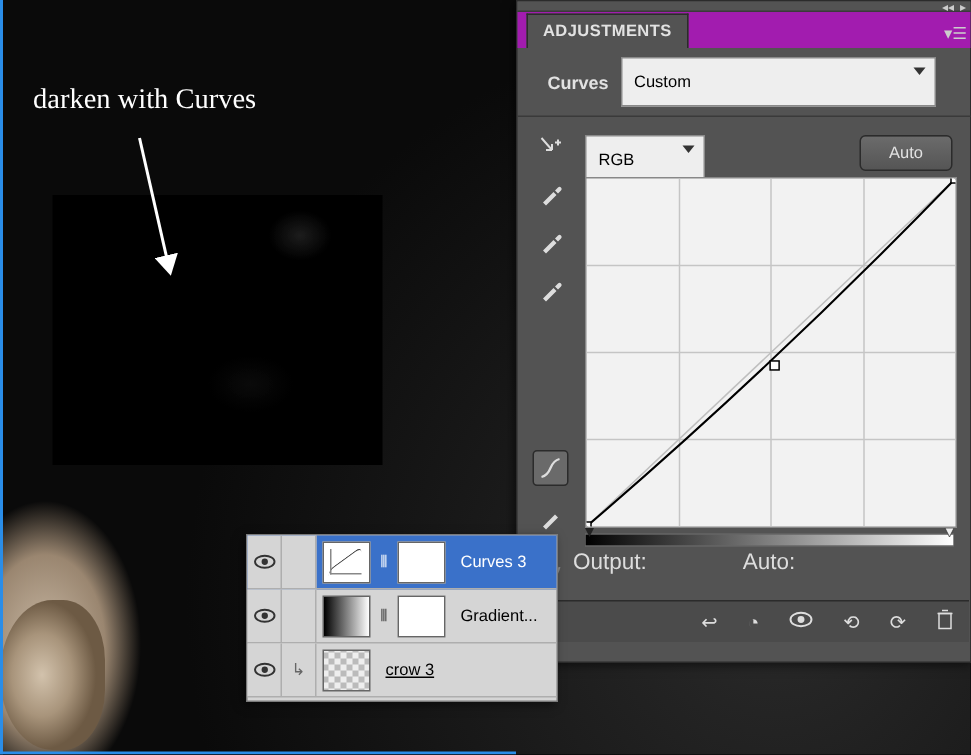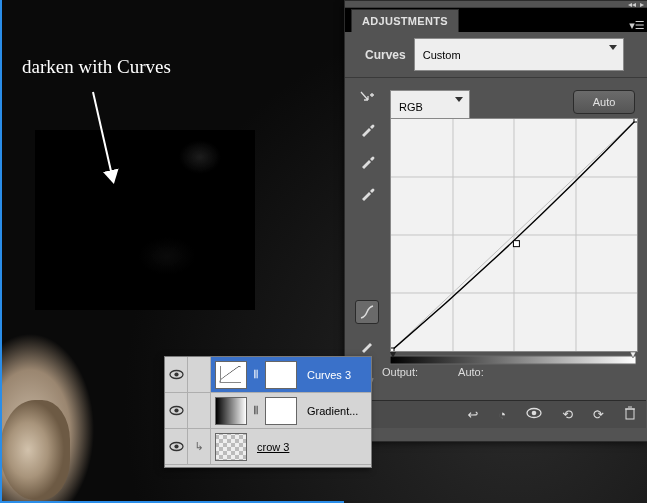--- a/index.html
+++ b/index.html
@@ -19,38 +19,38 @@
   .ear{position:absolute;left:0;top:400px;width:70px;height:100px;
     background:
       radial-gradient(ellipse 40px 55px at 40% 50%,#d2c2ac 0%,#a8947b 50%,#6d5a44 90%);
     border-radius:50% 40% 40% 50%;
   }
   .annot{position:absolute;left:22px;top:56px;color:#fff;font-size:19px;font-family:Liberation Serif, serif;font-weight:normal}
   .arrow{position:absolute;left:85px;top:90px}
   
   .panel{position:absolute;left:344px;top:0;width:303px;height:440px;background:#535353;border:1px solid #2b2b2b;box-shadow:-2px 2px 6px rgba(0,0,0,.5)}
   .panel-topstrip{height:6px;background:#535353;border-bottom:1px solid #3a3a3a;display:flex;justify-content:flex-end;align-items:center;gap:4px;padding:0 4px;font-size:8px;color:#ccc}
-  .panel-tabs{display:flex;background:#000000;height:24px;align-items:flex-end;padding-left:6px}
+  .panel-tabs{display:flex;background:#a21caf;height:24px;align-items:center;padding-left:6px}
   .tab{background:#535353;color:#e2e2e2;font-size:11px;font-weight:bold;letter-spacing:.3px;padding:5px 10px 4px;border:1px solid #2b2b2b;border-bottom:none;margin-right:2px;height:13px}
   .panel-menu{margin-left:auto;width:22px;text-align:center;color:#ccc;padding-top:4px}
   .curves-row{display:flex;align-items:center;gap:8px;padding:6px 10px 6px 20px;border-bottom:1px solid #3a3a3a}
   .label{color:#e2e2e2;font-size:12px;font-weight:bold}
   .select{background:#eee;color:#000;border:1px solid #8a8a8a;height:33px;display:flex;align-items:center;padding:0 8px;font-size:11px;position:relative;box-sizing:border-box}
   .select.preset{width:210px}
   .select.chan{width:80px}
   .select .caret{position:absolute;right:6px;top:6px;width:0;height:0;border-left:4px solid transparent;border-right:4px solid transparent;border-top:5px solid #333}
   .tools-col{position:absolute;left:354px;top:88px;width:26px;display:flex;flex-direction:column;gap:12px;align-items:center}
   .tool-icn{color:#e2e2e2;width:20px;height:20px;display:flex;align-items:center;justify-content:center}
   .rgb-row{position:absolute;left:390px;top:90px;display:flex;align-items:flex-start;gap:10px}
   .btn-auto{position:absolute;right:12px;top:90px;width:60px;height:22px;background:linear-gradient(#6b6b6b,#555);border:1px solid #2b2b2b;border-radius:4px;color:#e2e2e2;font-size:11px;display:flex;align-items:center;justify-content:center}
   .graph{position:absolute;left:390px;top:118px;width:246px;height:232px;background:#f2f2f2;border:1px solid #888}
   .btm-tools{position:absolute;left:354px;top:300px;width:26px;display:flex;flex-direction:column;gap:10px;align-items:center}
   .btm-tool{width:22px;height:22px;border:1px solid transparent;display:flex;align-items:center;justify-content:center;color:#e2e2e2;border-radius:3px}
   .btm-tool.sel{background:#6a6a6a;border-color:#2b2b2b}
-  .out-row{position:absolute;left:382px;top:366px;display:flex;gap:40px;font-size:11px;color:#ddd}
+  .out-row{position:absolute;left:382px;top:366px;display:flex;gap:64px;font-size:15px;color:#ddd}
   .panel-footer{position:absolute;left:346px;top:400px;width:300px;height:28px;background:#4b4b4b;border-top:1px solid #2b2b2b;display:flex;align-items:center;justify-content:flex-end;gap:20px;padding:0 10px;box-sizing:border-box;color:#ddd;font-size:13px}
   .fbtn{cursor:default}
   
   .layers{position:absolute;left:164px;top:356px;width:206px;height:110px;background:#d5d5d5;border:1px solid #7a7a7a;box-shadow:-2px 2px 6px rgba(0,0,0,.5);font-size:11px;color:#000}
   .lrow{display:flex;align-items:center;height:35px;border-bottom:1px solid #aeaeae}
   .lrow.sel{background:#3a71c9;color:#fff}
   .eye{width:22px;height:35px;border-right:1px solid #aeaeae;display:flex;align-items:center;justify-content:center;background:#d5d5d5;color:#333}
   .sp{width:22px;height:35px;border-right:1px solid #aeaeae;background:#d5d5d5}
   .thumb{width:30px;height:26px;background:#fff;border:1px solid #666;margin:0 4px;position:relative}
   .thumb.curve::after{content:"";position:absolute;left:4px;top:4px;width:20px;height:16px;border-left:1px solid #888;border-bottom:1px solid #888}

